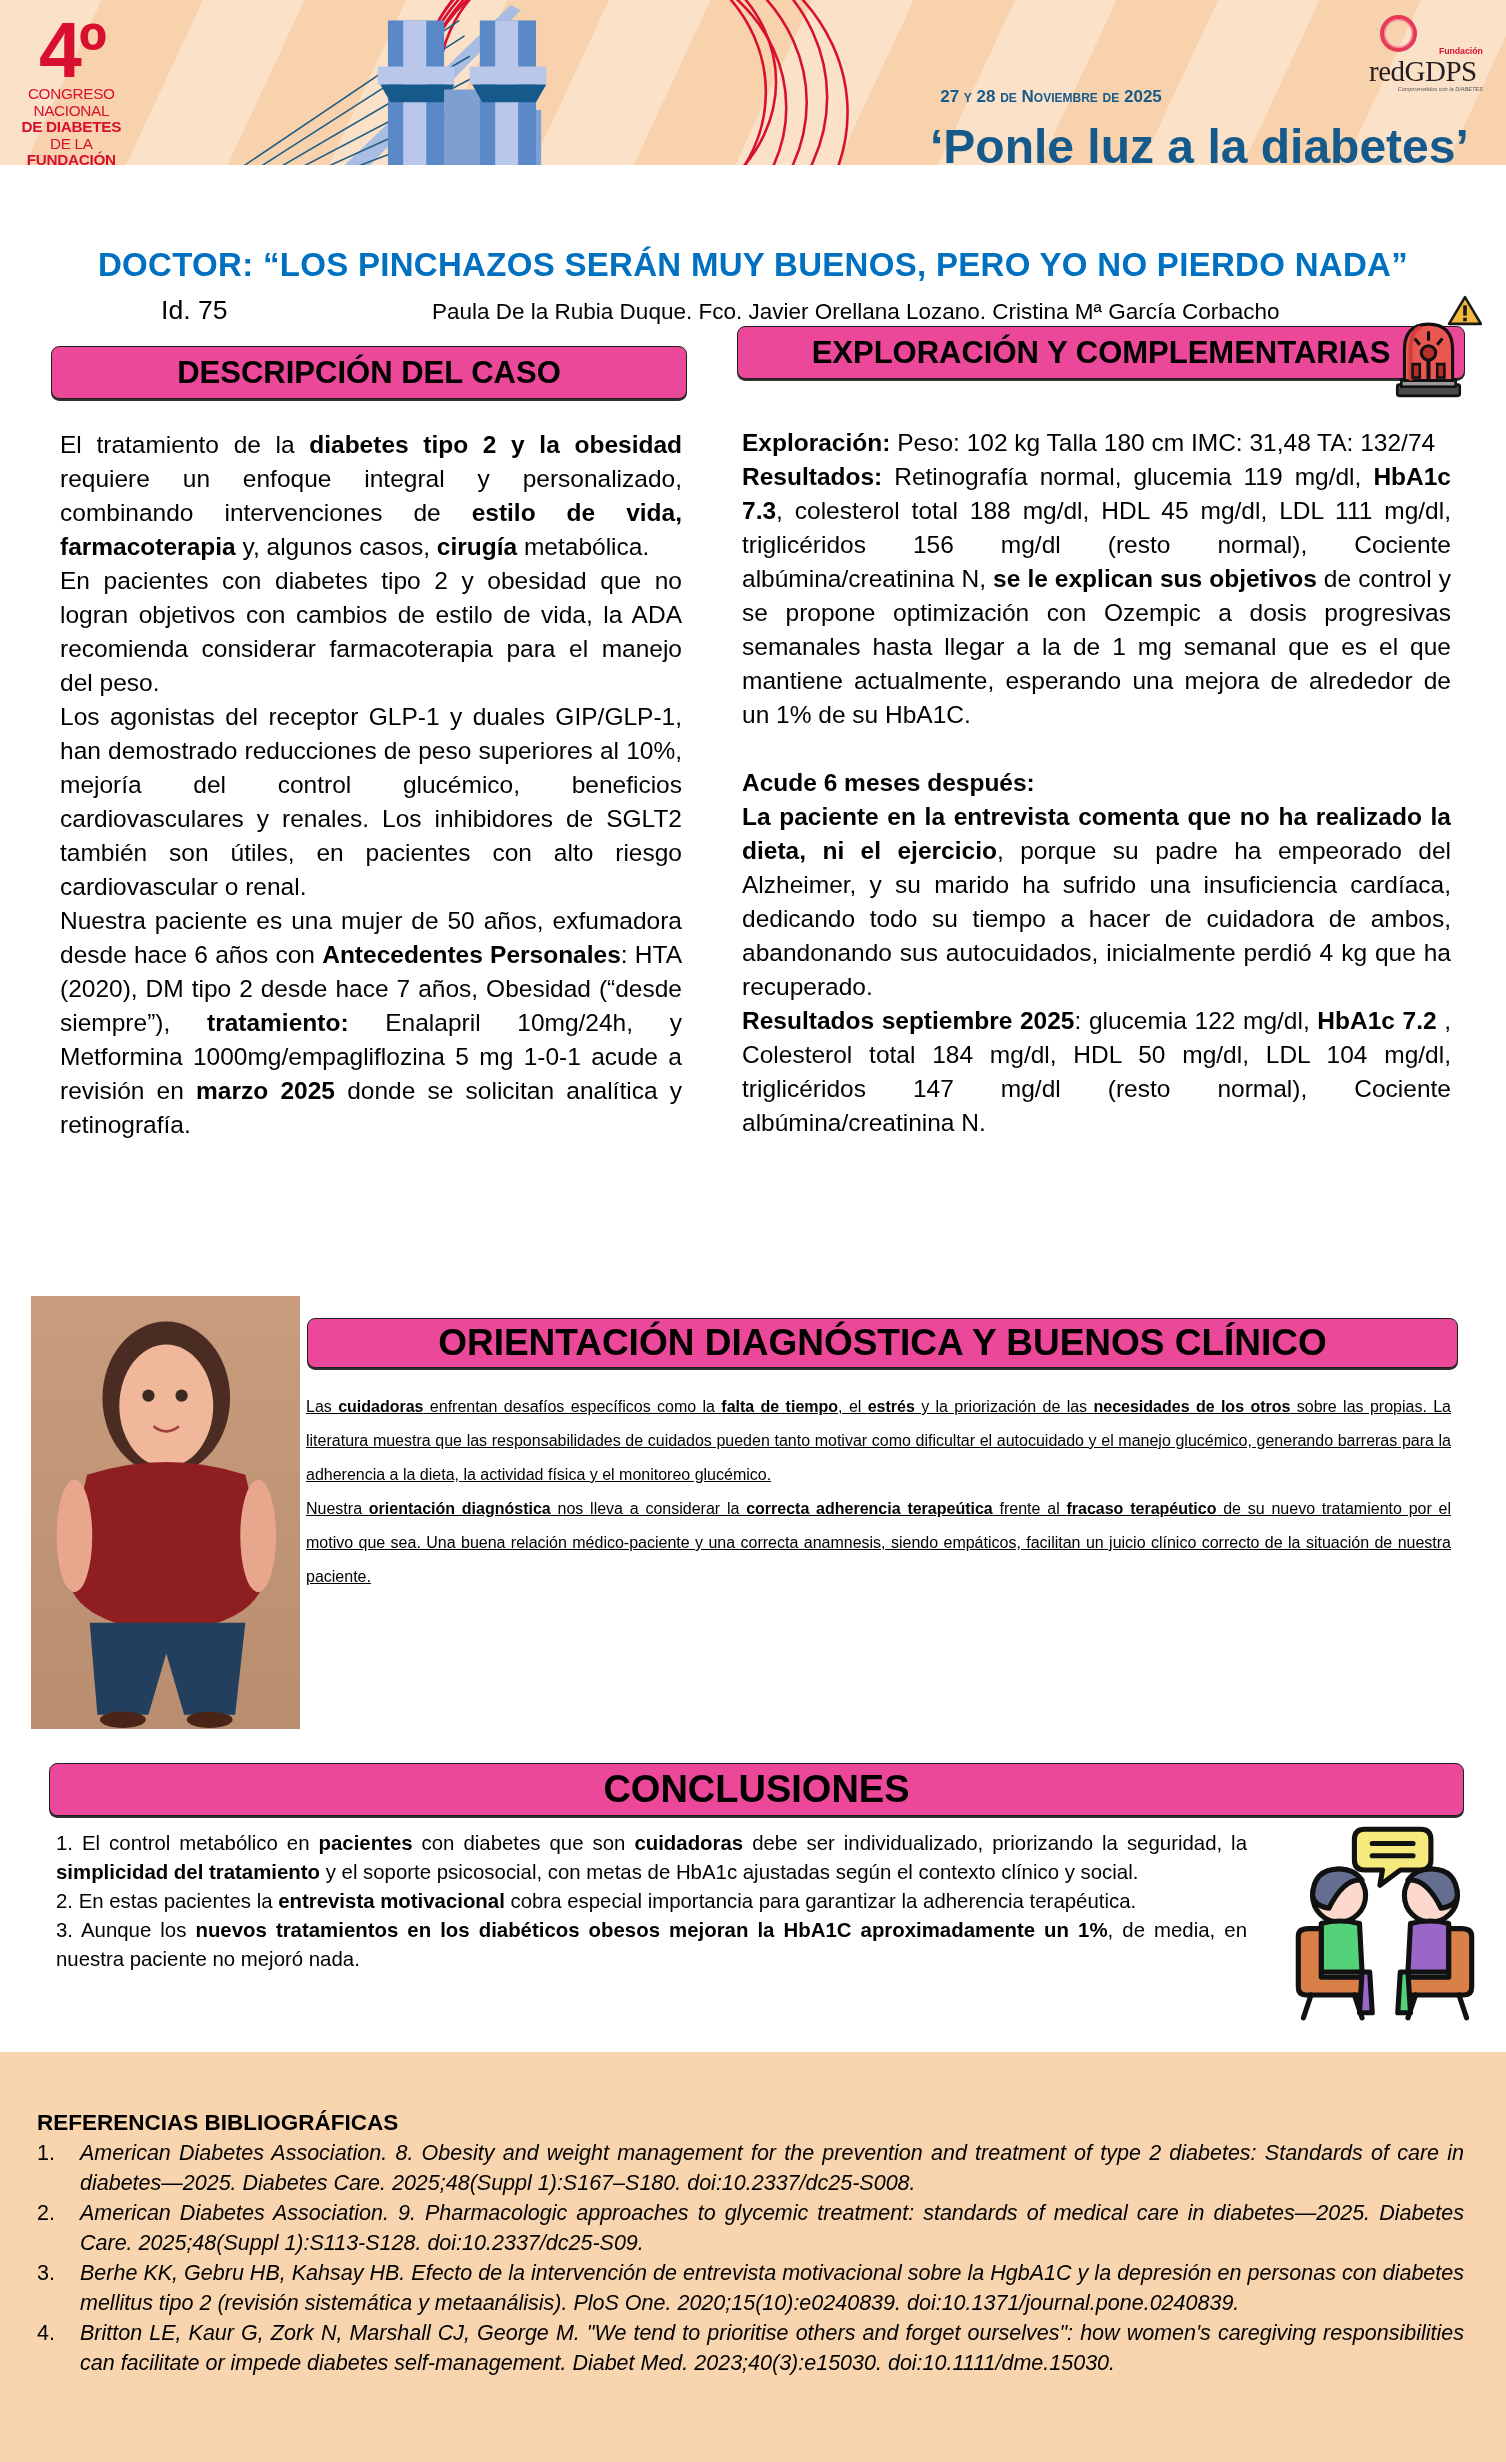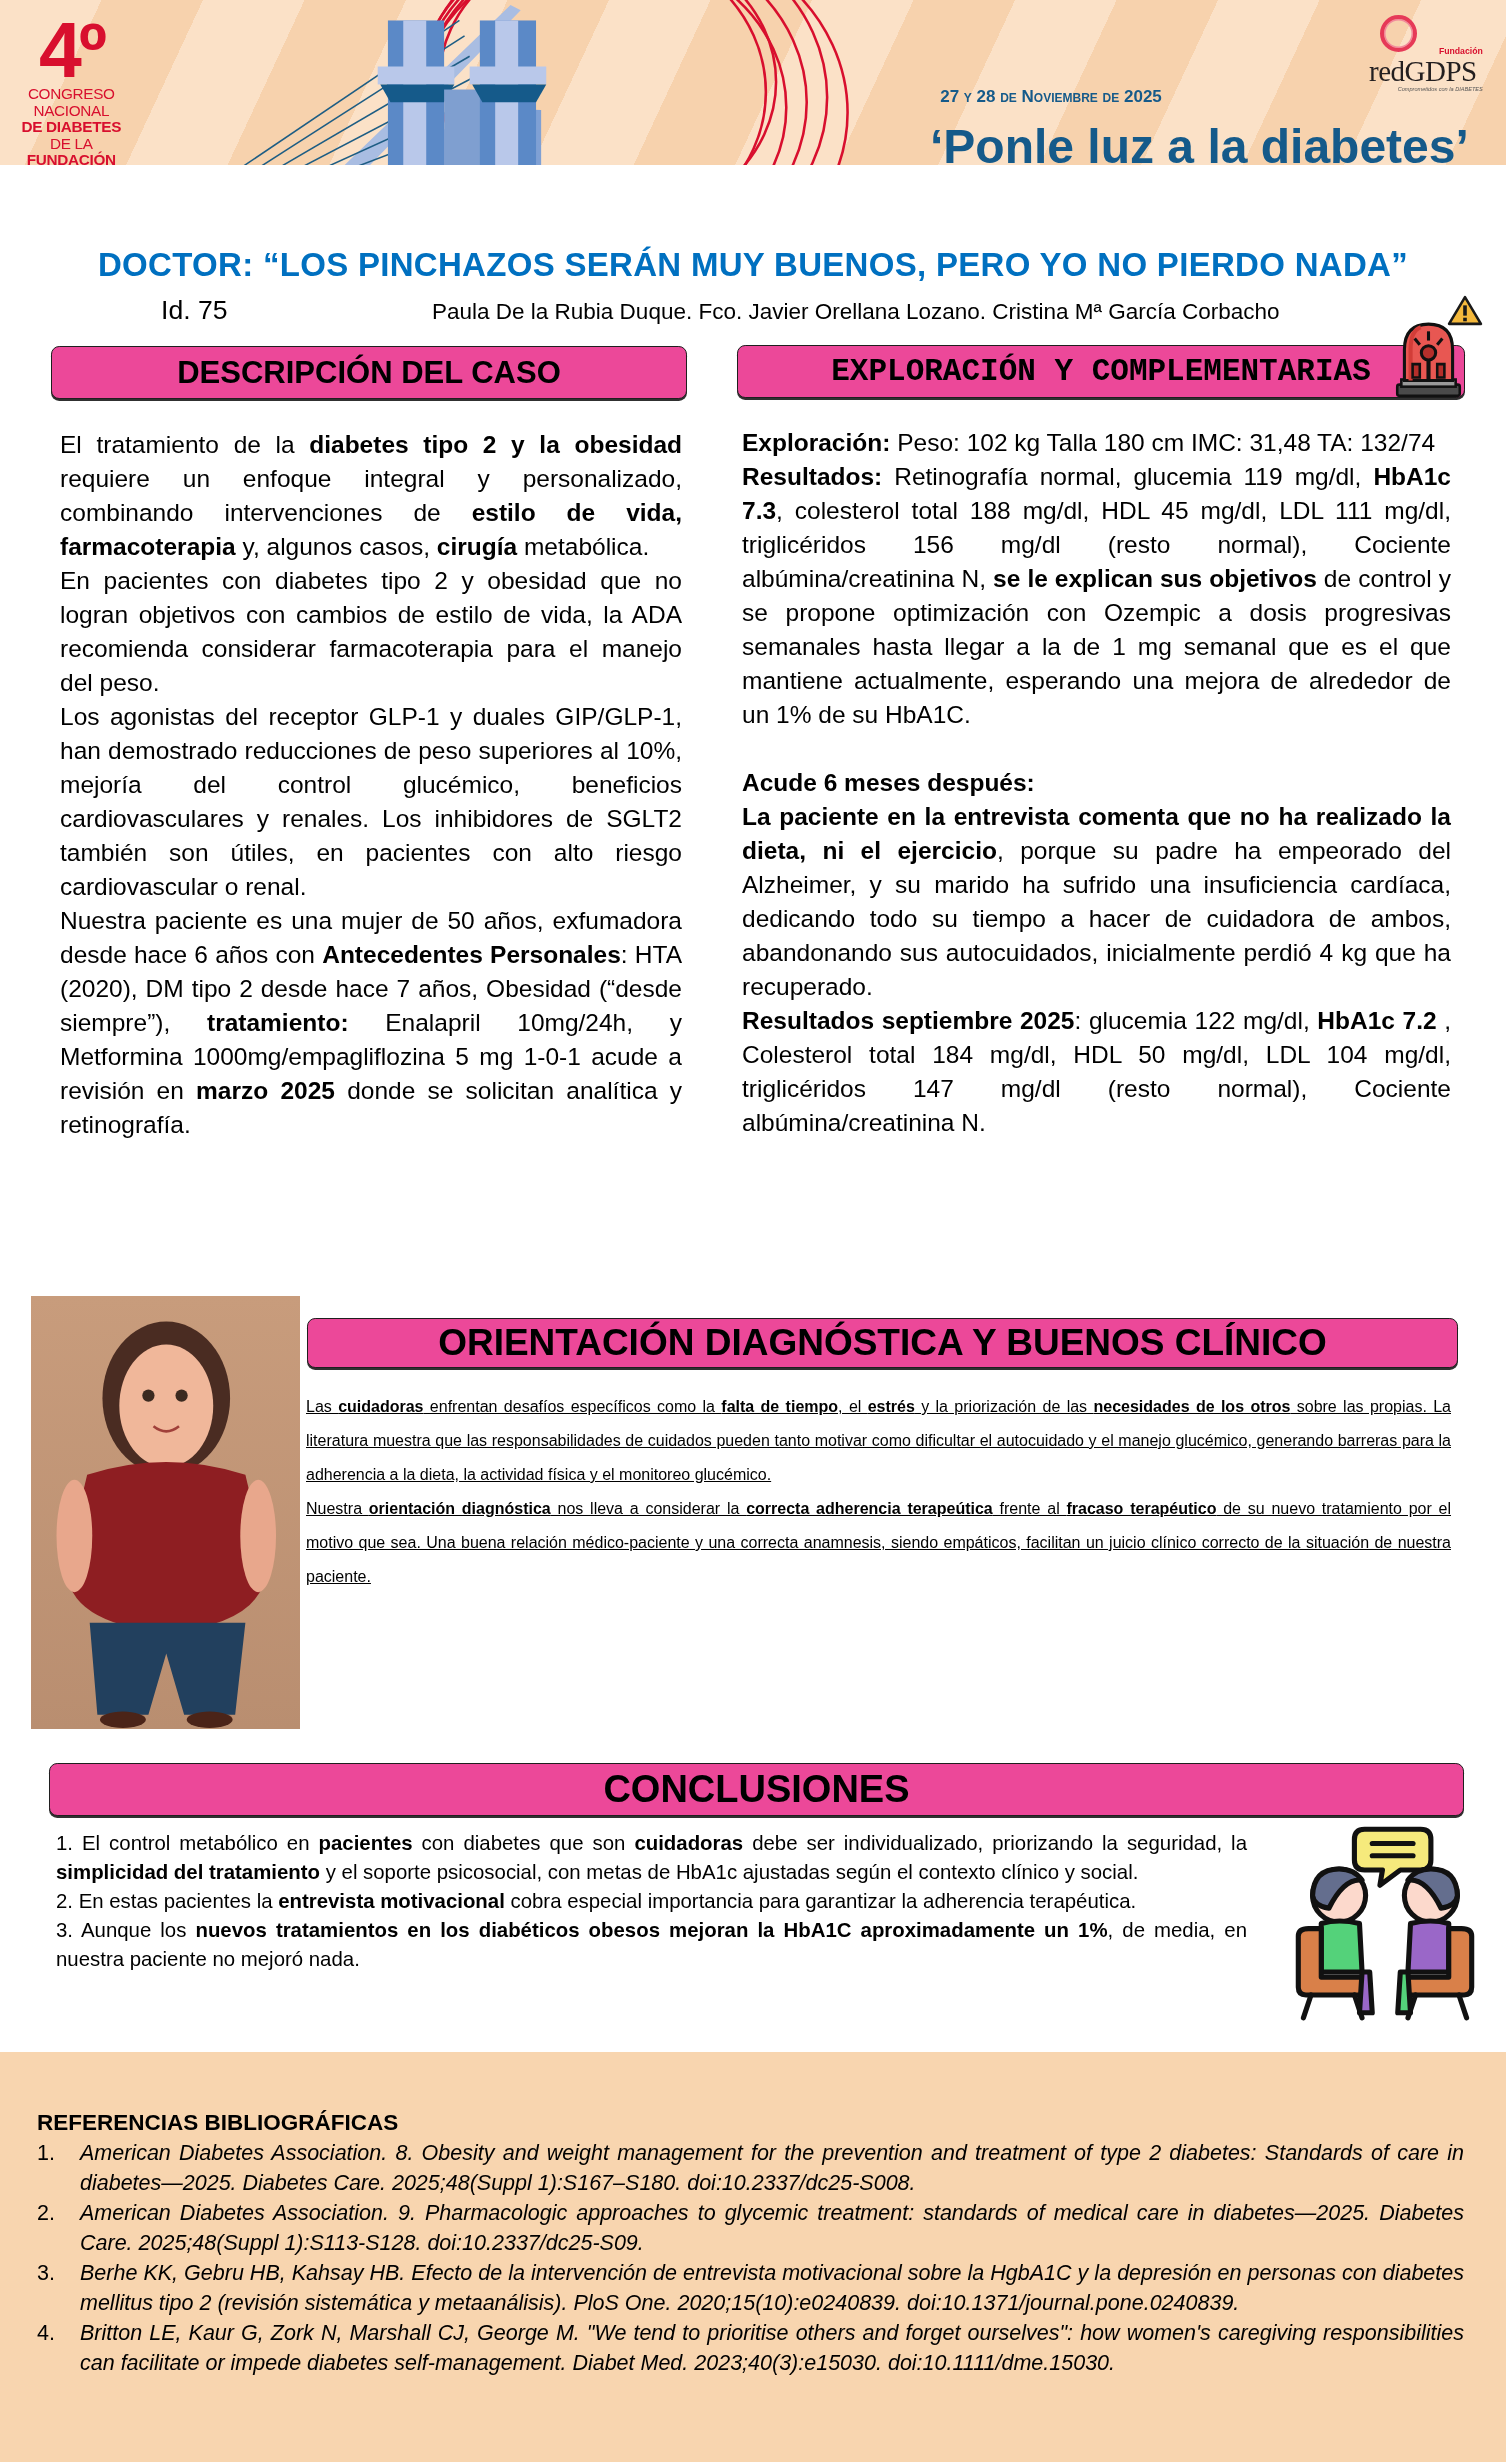--- a/index.html
+++ b/index.html
@@ -36,21 +36,21 @@
   .poster-authors { position: absolute; left: 432px; top: 299px; font-size: 22.5px; }
   .warning-icon { position: absolute; left: 1447px; top: 295px; width: 36px; height: 31px; }
 
   
   .sec-head {
     position: absolute; background: #ec4899; border: 1.5px solid #1f1f1f; border-radius: 8.2px;
     box-shadow: 0 2px 0 #303030; display: flex; align-items: center; justify-content: center;
     font-weight: 700;
   }
   #head-desc { left: 51px; top: 346px; width: 636px; height: 53px; font-size: 31px; }
-  #head-expl { left: 737px; top: 345px; width: 728px; height: 53px; font-size: 31px; font-family: Liberation Mono, monospace; }
+  #head-expl { left: 737px; top: 326px; width: 728px; height: 53px; font-size: 31px; }
   #head-orient { left: 307px; top: 1318px; width: 1151px; height: 50px; font-size: 37px; }
   #head-concl { left: 49px; top: 1763px; width: 1415px; height: 53px; font-size: 38px; }
 
   .siren-icon { position: absolute; left: 1390px; top: 318px; width: 77px; height: 82px; }
 
   
   .body-text { position: absolute; font-size: 24.5px; line-height: 34px; text-align: justify; }
   .body-text p { margin: 0; }
   .body-text b { font-weight: 700; }
   #desc-body { left: 60px; top: 428px; width: 622px; }

